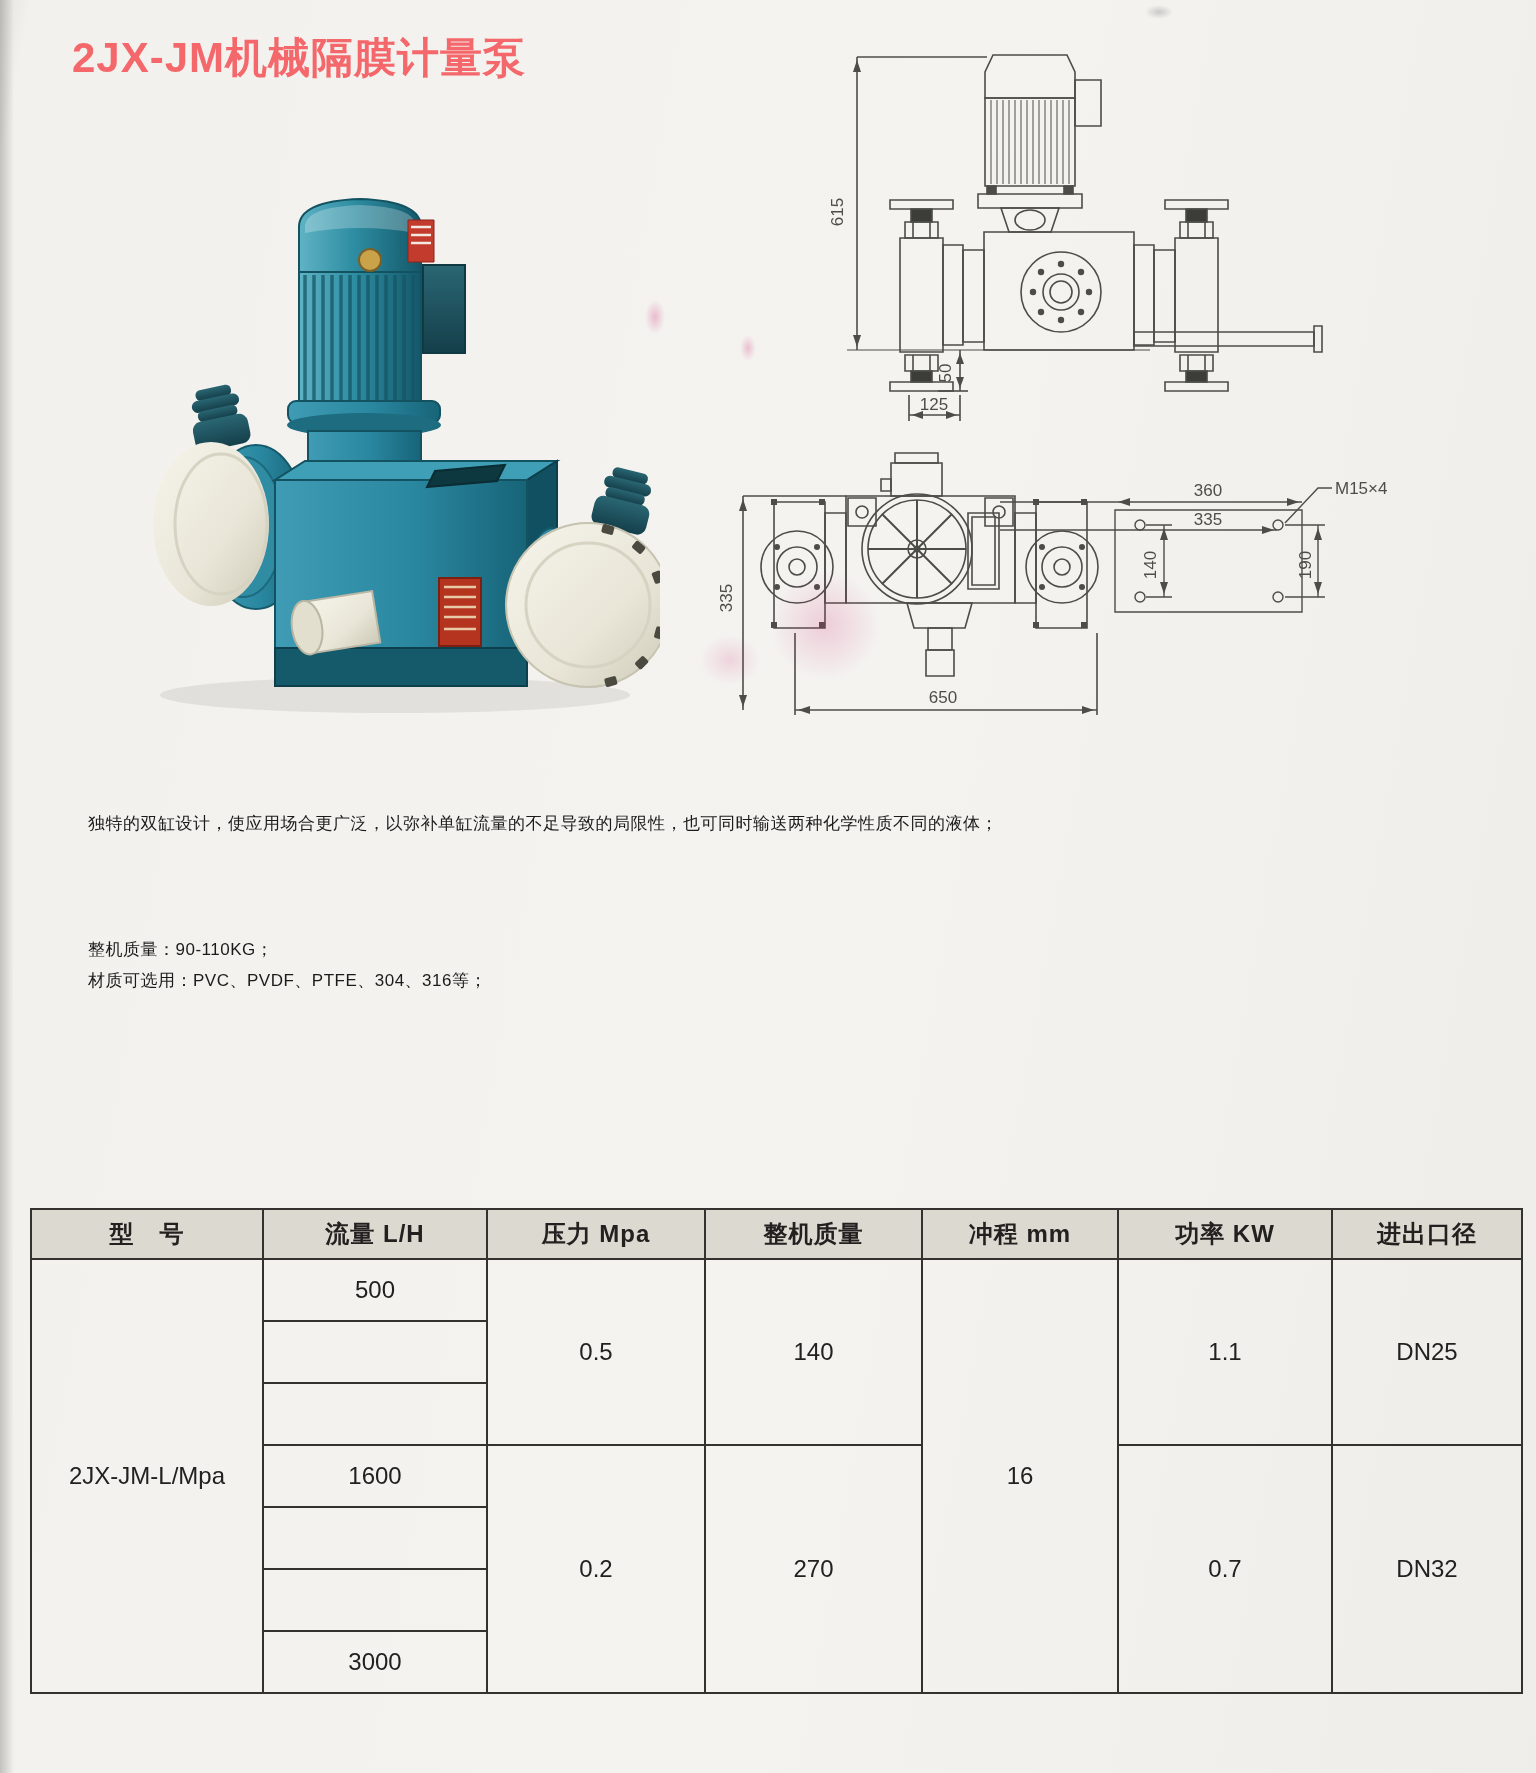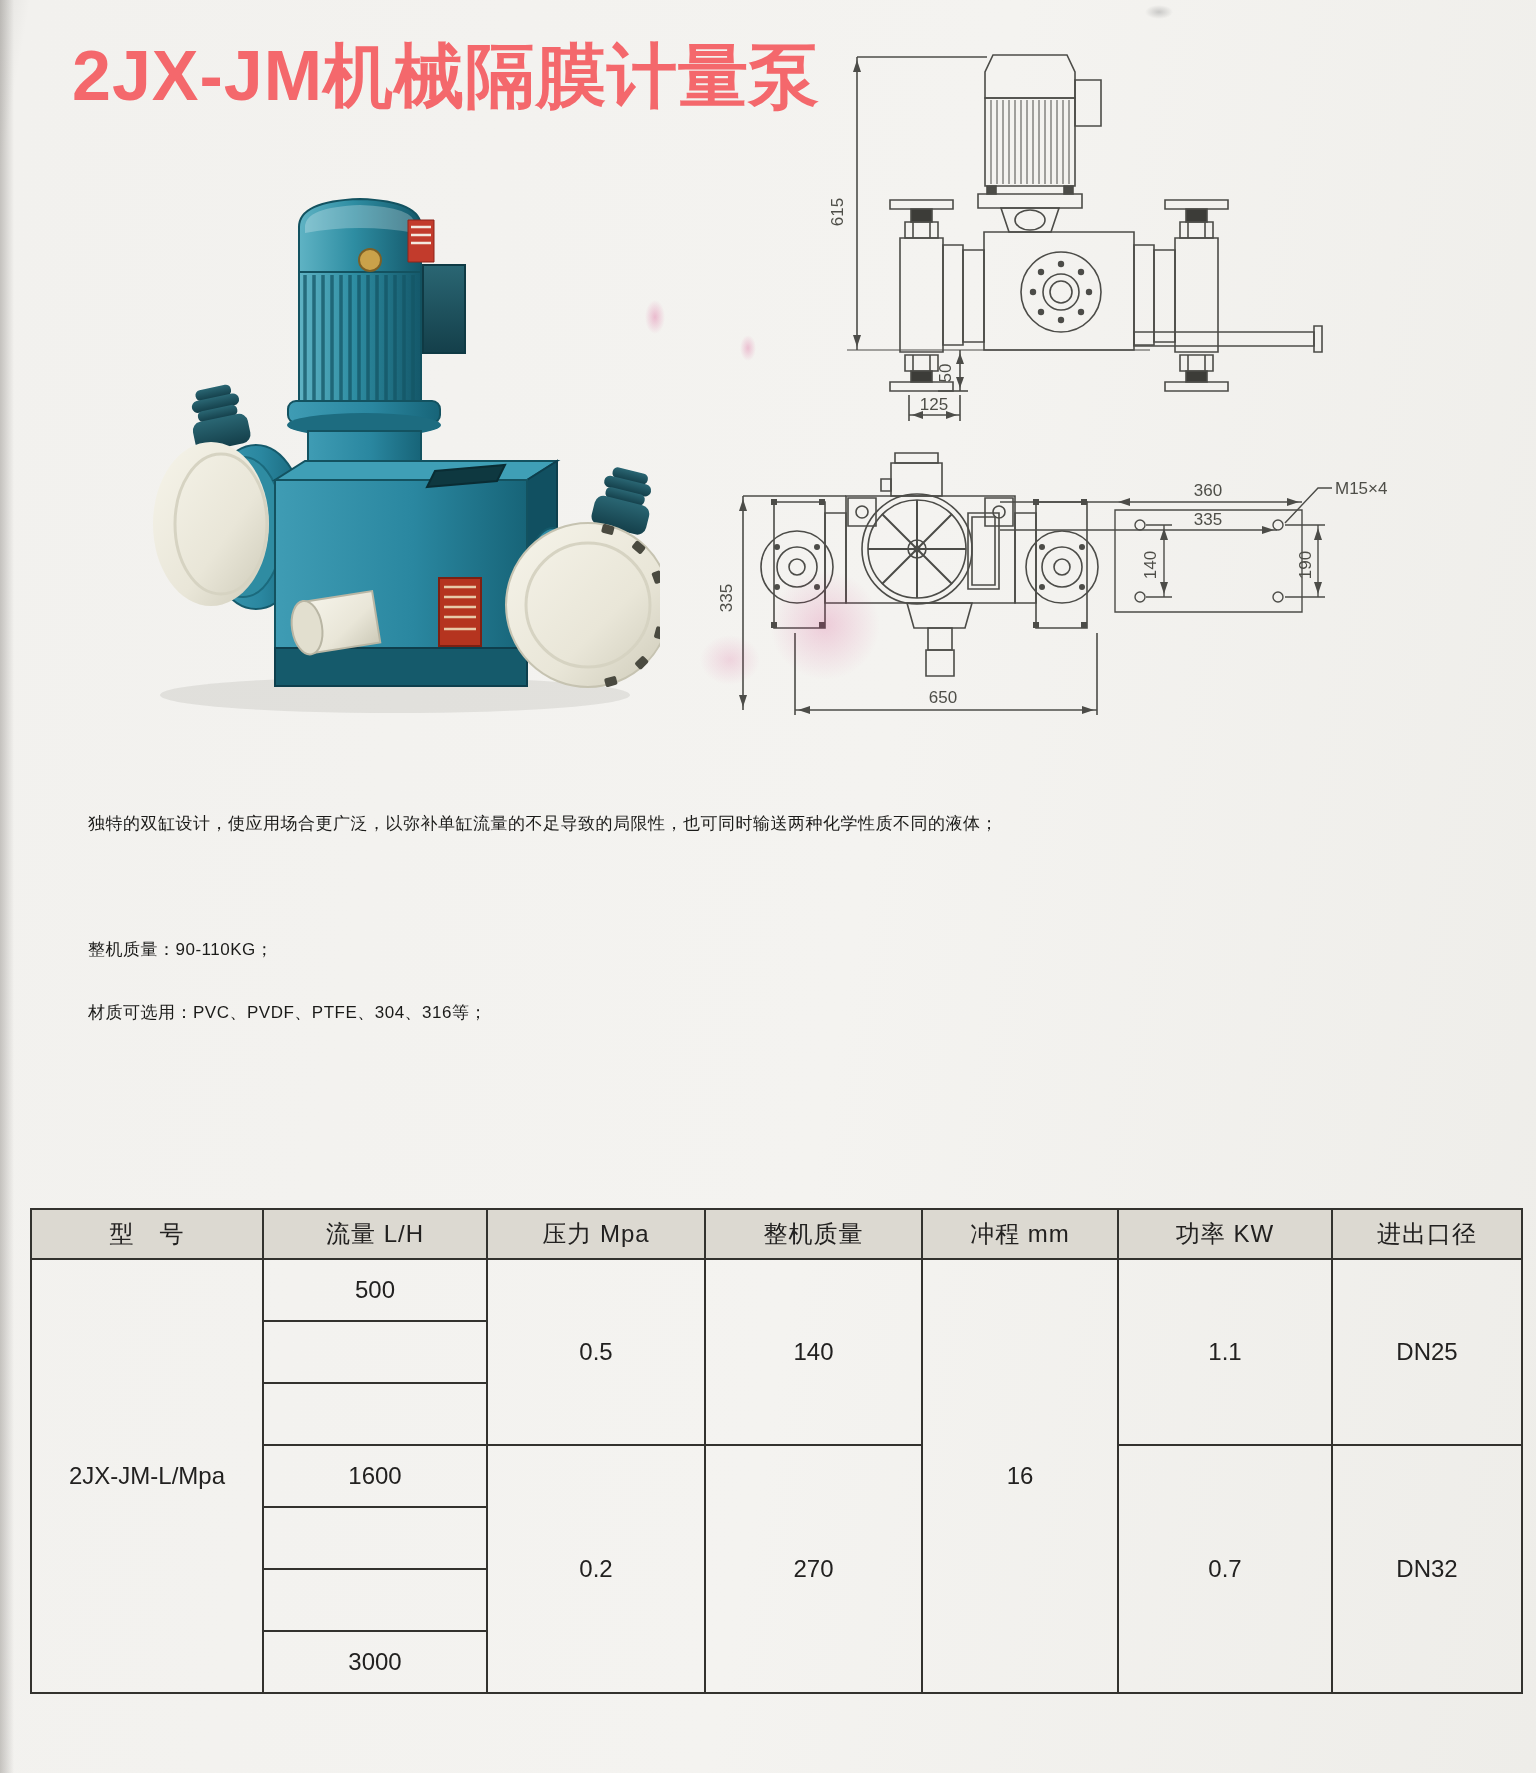--- a/index.html
+++ b/index.html
@@ -5,39 +5,39 @@
   html,body { margin:0; padding:0; background:#ffffff; }
   .page {
     position:relative; width:1536px; height:1773px; overflow:hidden;
     background: linear-gradient(100deg, #e3e2df 0px, #f2f1ee 30px, #f4f3f0 55%, #eeede9 100%);
     font-family:"Liberation Sans", sans-serif;
   }
   .edge-shadow { position:absolute; left:0; top:0; width:14px; height:100%;
     background:linear-gradient(to right, rgba(110,105,100,.35), rgba(110,105,100,0)); }
   .title {
     position:absolute; left:72px; top:30px; margin:0;
-    font-size:70px; font-weight:700; letter-spacing:1px; color:#f4686c; white-space:nowrap;
+    font-size:42px; font-weight:700; letter-spacing:1px; color:#f4686c; white-space:nowrap;
   }
   .desc-line {
     position:absolute; left:88px; width:1420px; margin:0;
     font-size:17px; color:#1b1b19; letter-spacing:.5px; white-space:nowrap;
   }
   .drw { position:absolute; }
   .drw path, .drw rect, .drw circle, .drw ellipse { vector-effect:non-scaling-stroke; }
   svg text { font-family:"Liberation Sans", sans-serif; }
   .dim-label { font-size:17px; fill:#4e4e48; }
   .spec-table {
     position:absolute; left:30px; top:1208px; width:1491px;
     border-collapse:collapse; table-layout:fixed; font-size:24px; color:#222120;
   }
   .spec-table th, .spec-table td {
     border:2px solid #33322e; text-align:center; vertical-align:middle; padding:0;
     font-weight:normal; overflow:hidden; white-space:nowrap;
   }
-  .spec-table thead th { height:48px; background:#dcd9d1; letter-spacing:1px; }
+  .spec-table thead th { height:48px; background:#dcd9d1; letter-spacing:1px;font-weight:bold; }
   .spec-table tbody td { height:60px; }
   .smudge { position:absolute; pointer-events:none; }
 </style>
 </head>
 <body>
 
 <div class="page">
 
   <div class="edge-shadow"></div>
 
@@ -344,21 +344,21 @@
     </g>
     <text class="dim-label" x="228" y="68" text-anchor="middle">360</text>
     <text class="dim-label" x="228" y="97" text-anchor="middle">335</text>
     <text class="dim-label" x="355" y="66">M15×4</text>
     <text class="dim-label" x="331" y="137" text-anchor="middle" transform="rotate(-90 331 137)">190</text>
     <text class="dim-label" x="176" y="137" text-anchor="middle" transform="rotate(-90 176 137)">140</text>
   </svg>
 
   <p class="desc-line" style="top:812px;">独特的双缸设计，使应用场合更广泛，以弥补单缸流量的不足导致的局限性，也可同时输送两种化学性质不同的液体；</p>
   <p class="desc-line" style="top:938px;">整机质量：90-110KG；</p>
-  <p class="desc-line" style="top:1001px;">材质可选用：PVC、PVDF、PTFE、304、316等；</p>
+  <p class="desc-line" style="top:969px;">材质可选用：PVC、PVDF、PTFE、304、316等；</p>
 
   <table class="spec-table">
     <colgroup>
       <col style="width:232px">
         <col style="width:224px">
         <col style="width:218px">
       <col style="width:217px">
         <col style="width:196px">
         <col style="width:214px">
         <col style="width:190px">

